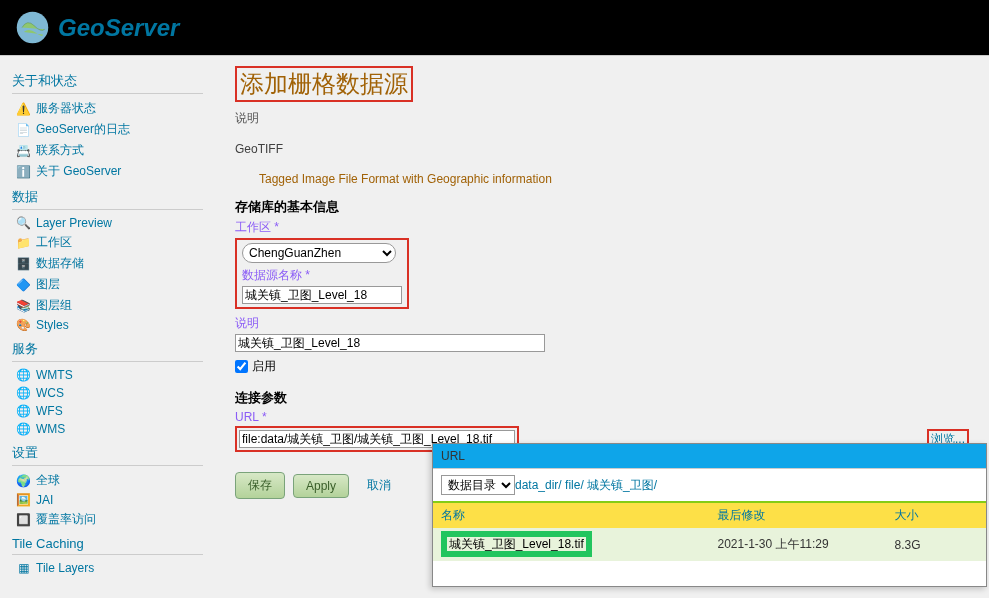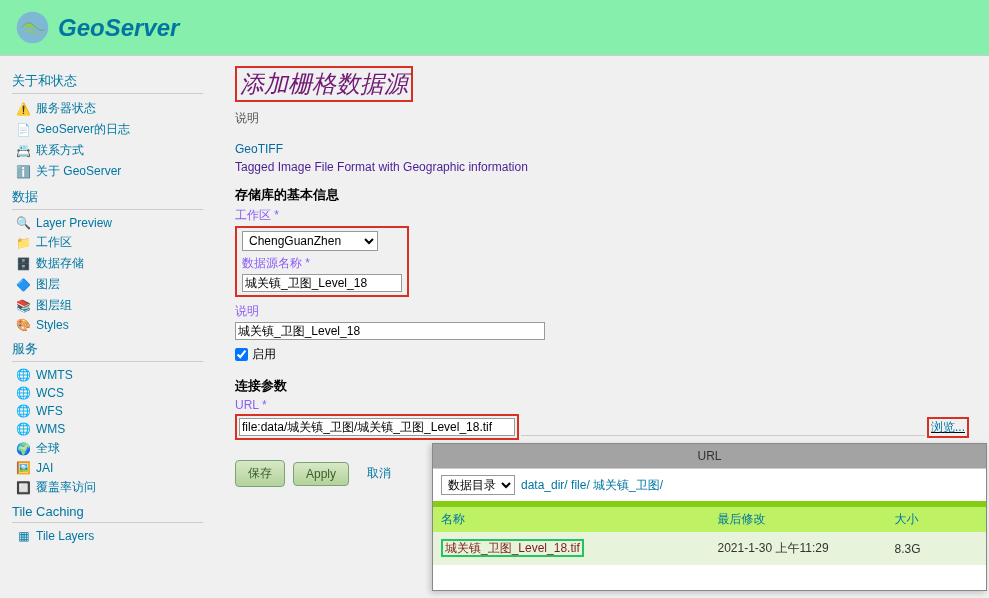--- a/index.html
+++ b/index.html
@@ -1,62 +1,62 @@
 <!DOCTYPE html>
 <html><head>
 <meta charset="utf-8">
 <style>
 * { box-sizing: border-box; margin: 0; padding: 0; }
 body { font-family: Arial, sans-serif; font-size: 12px; background: #f0f0f0; width: 989px; height: 598px; overflow: hidden; position: relative; }
 
-.header { display: flex; align-items: center; padding: 10px 15px; background: #86efac; border-bottom: 1px solid #ccc; }
+.header { display: flex; align-items: center; padding: 10px 15px; background: #000000; border-bottom: 1px solid #ccc; }
 .logo-icon { width: 35px; height: 35px; border-radius: 50%; margin-right: 8px; }
 .logo-text { font-size: 24px; color: #0076a1; font-weight: bold; font-style: italic; }
 
 .container { display: flex; height: calc(100% - 56px); }
 .sidebar { width: 215px; background: #f0f0f0; padding: 10px 12px; overflow-y: auto; }
 .sidebar h3 { color: #0076a1; font-size: 13px; font-weight: normal; padding: 6px 0 3px 0; border-bottom: 1px solid #ccc; margin-bottom: 4px; }
 .sidebar .item { display: flex; align-items: center; padding: 2px 0 2px 4px; color: #0076a1; cursor: pointer; }
 .sidebar .item .ico { width: 16px; height: 14px; margin-right: 4px; display: inline-flex; align-items: center; justify-content: center; }
 .sidebar .item span { font-size: 12px; }
 
 .main { flex: 1; padding: 10px 20px; position: relative; }
 .title-box { border: 2px solid #d93025; display: inline-block; padding: 0 3px; margin-bottom: 8px; }
-.title-box h1 { font-size: 24px; color: #701a75; font-weight: normal; font-style: italic; }
+.title-box h1 { font-size: 24px; color: #a16207; font-weight: normal; }
 .descrow { color: #555; margin-bottom: 15px; font-size: 12px; }
-.fmt-name { color: #0369a1; margin-bottom: 4px; }
-.fmt-desc { color: #4c1d95; margin-bottom: 12px; }
+.fmt-name { color: #404040; margin-bottom: 16px; }
+.fmt-desc { color: #a16207; margin-bottom: 12px; margin-left: 24px; }
 .section-title { font-weight: bold; font-size: 13px; margin-bottom: 3px; }
 .field-label { font-size: 12px; color: #8b5cf6; margin-bottom: 2px; }
 
 .redbox { border: 2px solid #d93025; padding: 3px 5px; margin-bottom: 6px; display: inline-block; }
 select, input[type=text] { font-size: 12px; padding: 1px 2px; border: 1px solid #999; background: #fff; }
 .wide-input { width: 310px; }
 .url-row { display: flex; align-items: center; margin-bottom: 20px; text-decoration: underline; }
 .url-input-box { border: 2px solid #d93025; padding: 2px; }
 .url-input-box input { width: 276px; border: 1px solid #999; }
 .url-mid { flex: 1; border-bottom: 1px solid #ccc; margin: 0 2px; height: 18px; }
 .browse-box { border: 2px solid #d93025; padding: 0 2px; }
 .browse-box a { color: #0076a1; text-decoration: none; font-size: 12px; }
 
 .btn-row { display: flex; align-items: center; gap: 8px; }
 .btn { padding: 4px 12px; border-radius: 4px; border: 1px solid #7aa37a; background: linear-gradient(#d7e8c6,#b3d29a); color: #3a5f2a; cursor: pointer; font-size: 12px; }
 .cancel { color: #0076a1; cursor: pointer; margin-left: 10px; }
 .check-row { margin: 6px 0 14px 0; display: flex; align-items: center; gap: 4px; }
 .arrow { position: absolute; left: 275px; top: 462px; color: #d93025; font-size: 28px; transform: rotate(45deg); }
 
 .popup { position: absolute; right: 2px; top: 443px; width: 555px; background: #fff; border: 1px solid #888; box-shadow: -2px 2px 6px rgba(0,0,0,0.2); }
-.popup-head { background: #a3a3a3; padding: 5px 8px; border-bottom: 1px solid #ccc; font-size: 12px; color: #333; text-align: center; }
-.popup-nav { padding: 6px 8px; border-bottom: 6px solid #84cc16; display: flex; align-items: center; gap: 6px; }
+.popup-head { background: #0ea5e9; padding: 5px 8px; border-bottom: 1px solid #ccc; font-size: 12px; color: #333; }
+.popup-nav { padding: 6px 8px; border-bottom: 2px solid #84cc16; display: flex; align-items: center; }
 .popup-nav select { font-size: 12px; }
 .popup-nav .crumb { color: #0076a1; font-size: 12px; }
 .popup-tbl { width: 100%; border-collapse: collapse; }
-.popup-tbl th { background: #bef264; color: #0076a1; text-align: left; padding: 4px 8px; font-size: 12px; font-weight: normal; }
+.popup-tbl th { background: #fde047; color: #0076a1; text-align: left; padding: 4px 8px; font-size: 12px; font-weight: normal; }
 .popup-tbl td { padding: 8px; background: #e8f3db; font-size: 12px; color: #333; }
-.popup-tbl td:first-child span { border: 2px solid #22c55e; padding: 0 2px; color: #7f1d1d; }
+.popup-tbl td:first-child span { border: 6px solid #22c55e; padding: 0 2px; color: #000000; }
 .popup-foot { height: 25px; background: #fff; }
 </style>
 </head>
 <body>
 
 <div class="header">
   <svg class="logo-icon" viewBox="0 0 40 40">
       <circle cx="20" cy="20" r="18" fill="#7fb8d4"></circle>
       <path d="M8 20 Q14 10 22 18 T34 22" fill="#8fc76f" stroke="#5a8a3f" stroke-width="0.5"></path>
       <path d="M10 25 Q16 20 24 26 T32 28" fill="#8fc76f"></path>
@@ -121,20 +121,21 @@
       </div>
     <div class="item">
         <span class="ico">🌐</span>
         <span>WFS</span>
       </div>
     <div class="item">
         <span class="ico">🌐</span>
         <span>WMS</span>
       </div>
 
+    <h3>设置</h3>
     <div class="item">
         <span class="ico">🌍</span>
         <span>全球</span>
       </div>
     <div class="item">
         <span class="ico">🖼️</span>
         <span>JAI</span>
       </div>
     <div class="item">
         <span class="ico">🔲</span>
@@ -154,21 +155,21 @@
     </div>
     <div class="descrow">说明</div>
     <div class="fmt-name">GeoTIFF</div>
     <div class="fmt-desc">Tagged Image File Format with Geographic information</div>
 
     <div class="section-title">存储库的基本信息</div>
     <div class="field-label">工作区 *</div>
 
     <div class="redbox" style="min-width:168px;">
       <div>
-        <select style="width:136px;">
+        <select style="width:154px;border-radius:10px;">
           <option>ChengGuanZhen</option>
         </select>
       </div>
       <div class="field-label" style="margin-top:4px;">数据源名称 *</div>
       <input type="text" style="width: 160px;" value="城关镇_卫图_Level_18">
     </div>
 
     <div class="field-label">说明</div>
     <input type="text" class="wide-input" value="城关镇_卫图_Level_18" style="">
     <div class="check-row">

